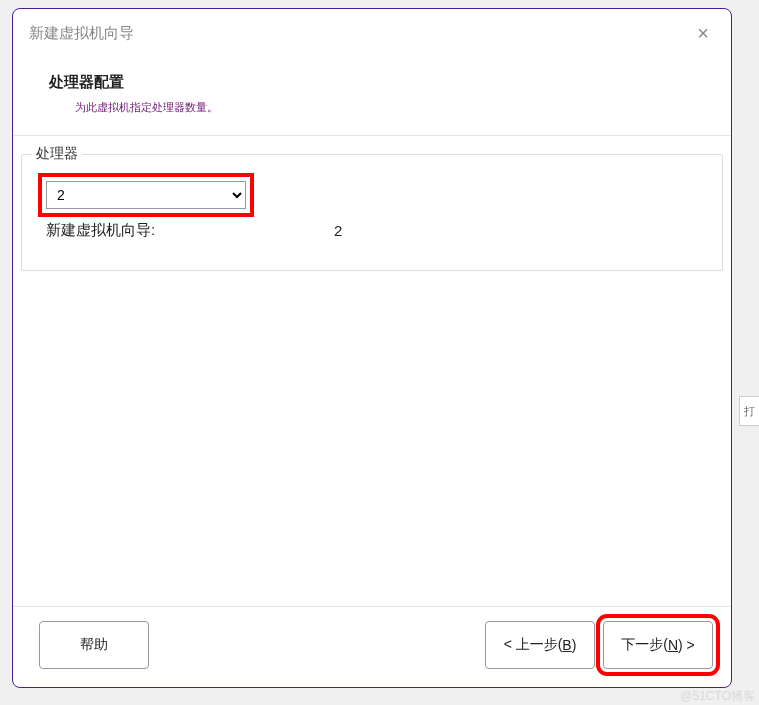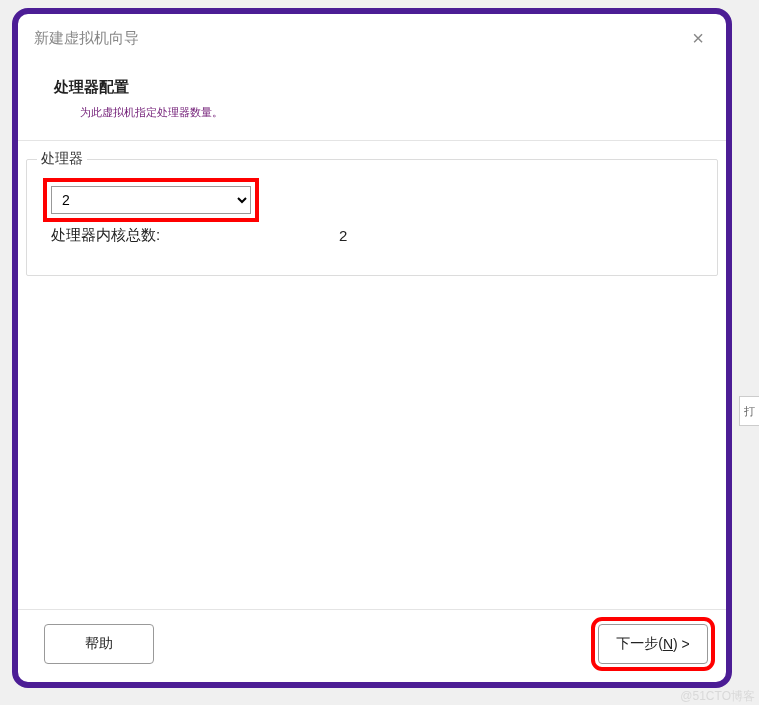--- a/index.html
+++ b/index.html
@@ -15,22 +15,22 @@
     height: 705px;
     position: relative;
   }
   .dialog {
     position: absolute;
     left: 12px;
     top: 8px;
     width: 720px;
     height: 680px;
     background: #ffffff;
-    border: 6px solid #4c1d95;
-    border-radius: 16px;
+    border: 1px solid #4c1d95;
+    border-radius: 8px;
     display: flex;
     flex-direction: column;
     overflow: hidden;
   }
   .titlebar {
     height: 48px;
     display: flex;
     align-items: center;
     padding: 0 16px;
     color: #888;
@@ -113,21 +113,21 @@
     outline: 4px solid #ff0000;
     outline-offset: 4px;
   }
   .footer {
     border-top: 1px solid #e4e4e4;
     padding: 14px 18px 18px 18px;
     display: flex;
     align-items: center;
   }
   .btn {
-    height: 40px;
+    height: 48px;
     min-width: 110px;
     padding: 0 10px;
     border: 1px solid #999;
     background: #fff;
     border-radius: 4px;
     font-size: 14px;
     color: #222;
     cursor: pointer;
     display: inline-flex;
     align-items: center;
@@ -185,29 +185,34 @@
         <div class="legend">处理器</div>
 
 
         <div class="row">
           <select class="select hl-red">
             <option>2</option>
           </select>
         </div>
 
         <div class="row">
-          <div class="row-label">处理器内核总数:</div>
+          <div class="row-label">新建虚拟机向导:</div>
           <div class="static-val">2</div>
         </div>
       </div>
     </div>
 
     <div class="footer">
       <button class="btn">帮助</button>
       <div class="spacer"></div>
+      <button class="btn">
+        <span>&lt; 上一步(</span>
+          <span class="u">B</span>
+          <span>)</span>
+      </button>
       <button class="btn hl-red">
         <span>下一步(</span>
           <span class="u">N</span>
           <span>) &gt;</span>
       </button>
     </div>
   </div>
 
   <div class="tab-stub">打</div>
   <div class="watermark">@51CTO博客</div>

